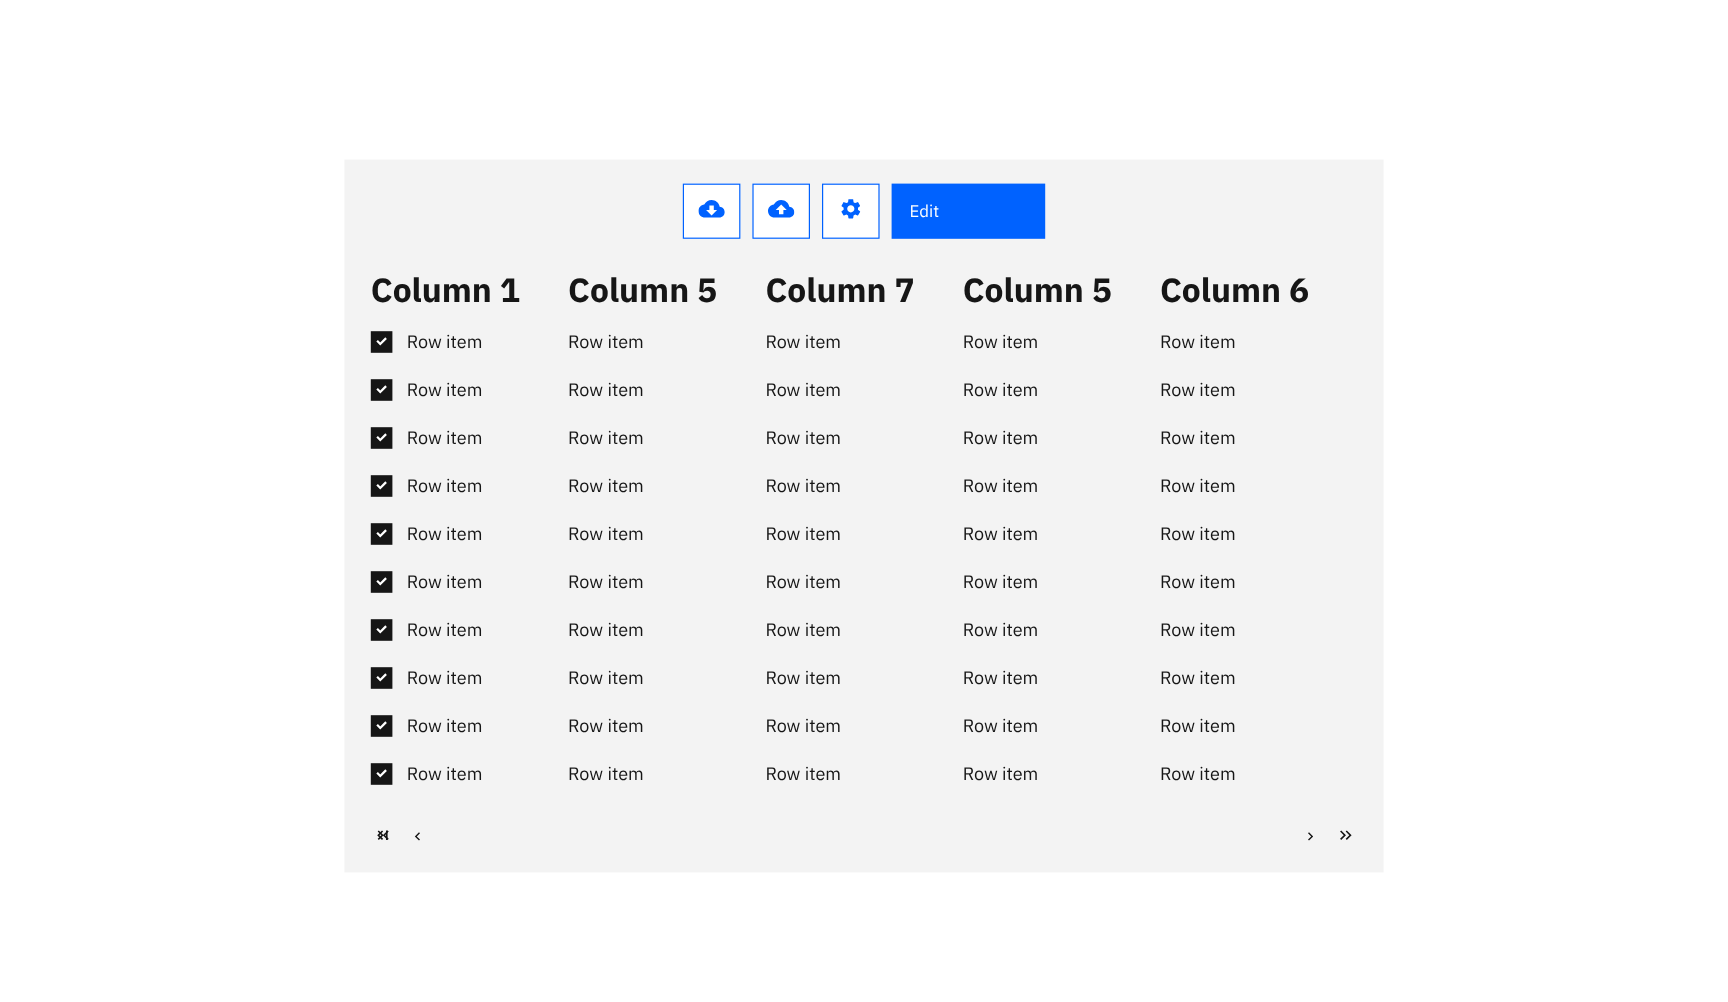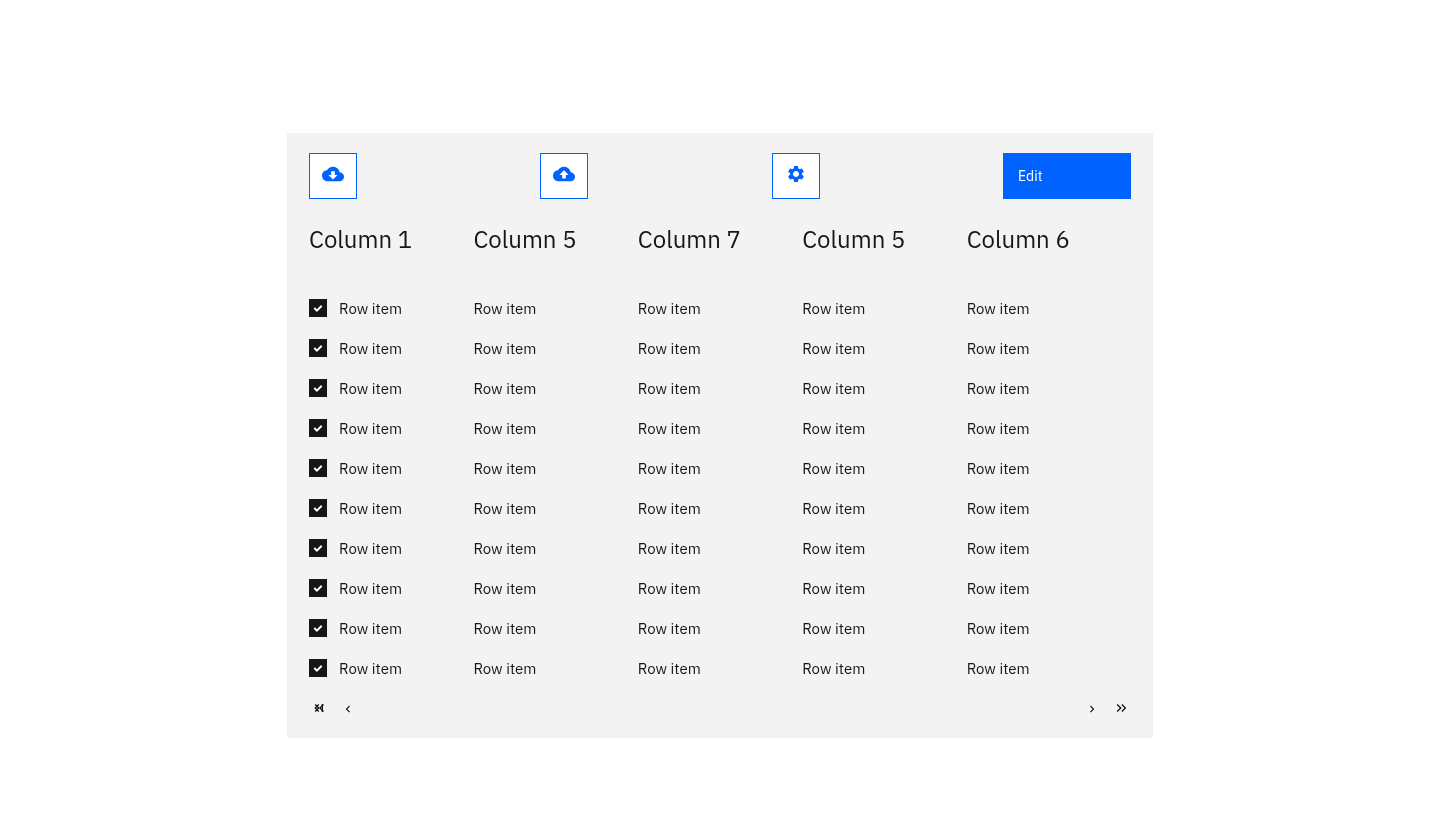--- a/index.html
+++ b/index.html
@@ -17,21 +17,21 @@
       justify-content: center;
       padding-top: 133px;
     }
     .panel {
       width: 866px;
       background: #f3f3f3;
       padding: 20px 22px 18px 22px;
     }
     .toolbar {
       display: flex;
-      justify-content: space-between;
+      justify-content: center;
       gap: 10px;
       margin-bottom: 24px;
     }
     .icon-button {
       width: 48px;
       height: 46px;
       background: #ffffff;
       border: 1px solid #0062ff;
       display: flex;
       align-items: center;
@@ -54,28 +54,27 @@
       cursor: pointer;
     }
     .table-container {
       display: flex;
       gap: 0;
     }
     .column {
       flex: 1;
     }
     .column-header {
-      font-size: 24px;
-      font-weight: 400;
+      font-size: 28px;
+      font-weight: 700;
       color: #161616;
-      margin-bottom: 33px;
+      margin-bottom: 16px;
     }
     .cell {
       display: flex;
-      align-items: center;
       height: 40px;
       font-size: 15px;
       color: #161616;
     }
     .cell.with-checkbox {
       gap: 12px;
     }
     .checkbox {
       width: 18px;
       height: 18px;

